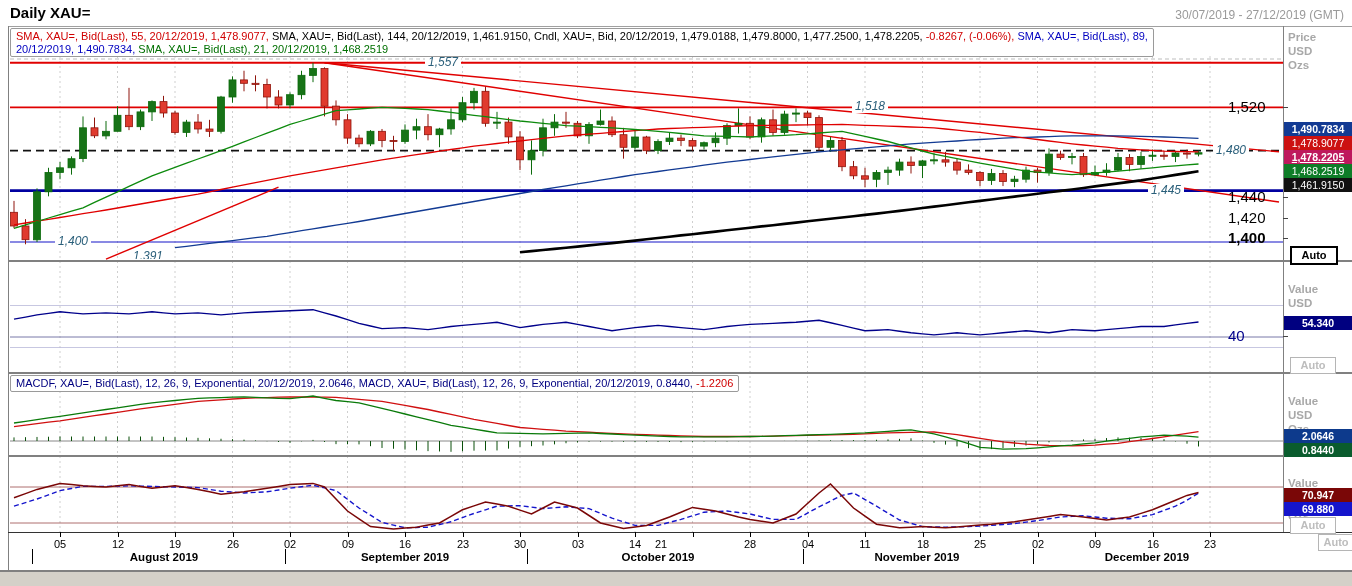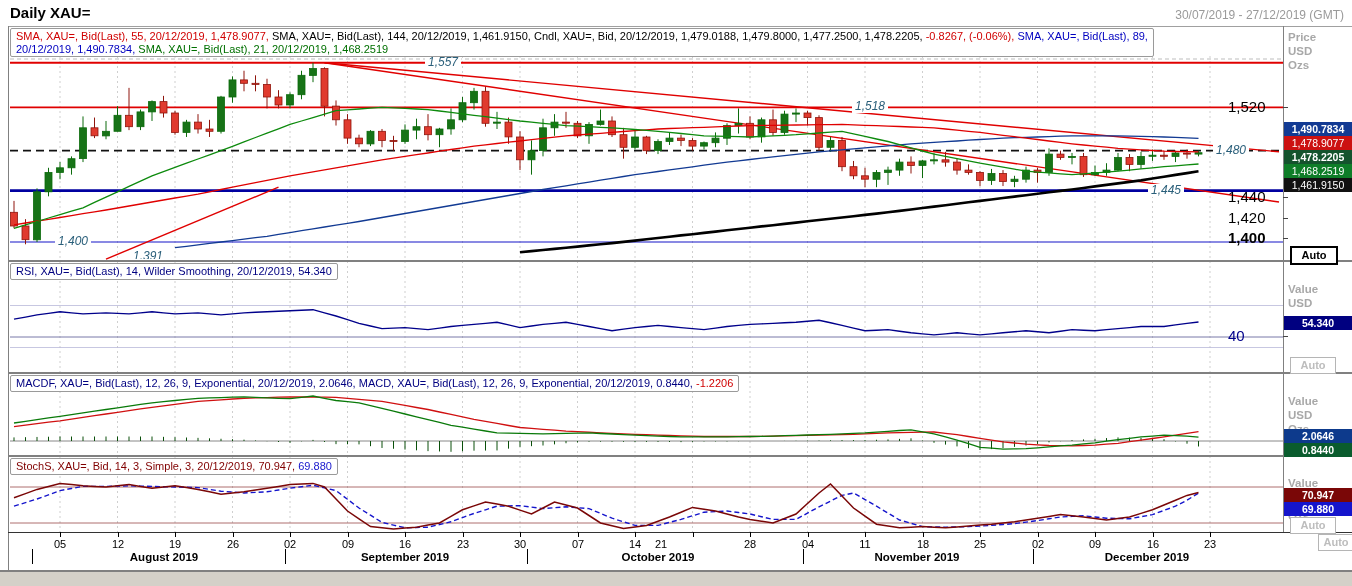--- a/index.html
+++ b/index.html
@@ -404,28 +404,22 @@
   <div class="sep" style="left:8px;top:372px;width:1344px;height:2px;"></div>
   <div class="sep" style="left:8px;top:455px;width:1344px;height:2px;"></div>
   <div class="sep" style="left:8px;top:532px;width:1344px;height:1px;background:#333;"></div>
   <div class="sep" style="left:0px;top:570px;width:1352px;height:2px;"></div>
   <div class="bottomarea"></div>
 
   <div class="legend" style="left:10px;top:28px;" id="legend-main">
       <div><span style="color: rgb(208, 0, 0);">SMA, XAU=, Bid(Last),  55, 20/12/2019, 1,478.9077, </span><span style="color: rgb(0, 0, 0);">SMA, XAU=, Bid(Last),  144, 20/12/2019, 1,461.9150, Cndl, XAU=, Bid, 20/12/2019, 1,479.0188, 1,479.8000, 1,477.2500, 1,478.2205, </span><span style="color: rgb(208, 0, 0);">-0.8267, (-0.06%), </span><span style="color: rgb(0, 0, 192);">SMA, XAU=, Bid(Last),  89,</span></div>
       <div><span style="color: rgb(0, 0, 192);">20/12/2019, 1,490.7834, </span><span style="color: rgb(0, 112, 0);">SMA, XAU=, Bid(Last),  21, 20/12/2019, 1,468.2519</span></div>
     </div>
-  <div class="legend" style="left:10px;top:263px;" id="legend-rsi">
-      <div><span style="color: rgb(0, 0, 128);">RSI, XAU=, Bid(Last),  14, Wilder Smoothing, 20/12/2019, 54.340</span></div>
-    </div>
   <div class="legend" style="left:10px;top:375px;" id="legend-macd">
       <div><span style="color: rgb(0, 0, 128);">MACDF, XAU=, Bid(Last),  12, 26, 9, Exponential, 20/12/2019, 2.0646, MACD, XAU=, Bid(Last),  12, 26, 9, Exponential, 20/12/2019, 0.8440, </span><span style="color: rgb(208, 0, 0);">-1.2206</span></div>
-    </div>
-  <div class="legend" style="left:10px;top:458px;" id="legend-stoch">
-      <div><span style="color: rgb(128, 0, 0);">StochS, XAU=, Bid,  14, 3, Simple, 3, 20/12/2019, 70.947, </span><span style="color: rgb(21, 21, 204);">69.880</span></div>
     </div>
 
   <div class="clipmain" id="main-labels">
       <div class="hlabel" style="left:425px;top:30px;">1,557</div>
       <div class="hlabel" style="left:852px;top:74px;">1,518</div>
       <div class="hlabel" style="left:1213px;top:118px;">1,480</div>
       <div class="hlabel" style="left:1148px;top:158px;">1,445</div>
       <div class="hlabel" style="left:55px;top:209px;">1,400</div>
       <div class="hlabel" style="left:130px;top:224px;">1,391</div>
     </div>
@@ -435,21 +429,21 @@
       <div class="rtickdash" style="top:107px;"></div>
       <div class="rtick" style="top:101px;">1,520</div>
       <div class="rtickdash" style="top:197px;"></div>
       <div class="rtick" style="top:191px;">1,440</div>
       <div class="rtickdash" style="top:218px;"></div>
       <div class="rtick" style="top:212px;">1,420</div>
       <div class="rtickdash" style="top:238px;"></div>
       <div class="rtick" style="top: 232px; font-weight: bold;">1,400</div>
       <div class="rbadge" style="top: 122px; background: rgb(18, 58, 147); font-weight: bold;">1,490.7834</div>
       <div class="rbadge" style="top: 136px; background: rgb(204, 17, 17); font-weight: normal;">1,478.9077</div>
-      <div class="rbadge" style="top:150px;background:#14532d;">1,478.2205</div>
+      <div class="rbadge" style="top:150px;background:#be185d;text-decoration:underline;">1,478.2205</div>
       <div class="rbadge" style="top: 164px; background: rgb(14, 125, 40); font-weight: normal;">1,468.2519</div>
       <div class="rbadge" style="top: 178px; background: rgb(17, 17, 17); font-weight: normal;">1,461.9150</div>
       <div class="autobtn active" style="top:246px;">Auto</div>
       <div class="rheader" style="top:282px;">Value<br>USD</div>
       <div class="rtickdash" style="top:336px;"></div>
       <div class="rtick" style="top: 330px; color: rgb(0, 0, 139);">40</div>
       <div class="rbadge" style="top:316px;background:#000080;">54.340</div>
       <div class="autobtn inactive" style="top:357px;">Auto</div>
       <div class="rheader" style="top:394px;">Value<br>USD<br>Ozs</div>
       <div class="rbadge" style="top:429px;background:#0d3a8c;">2.0646</div>
@@ -473,21 +467,21 @@
       <div class="xlabel" style="left:273px;">02</div>
       <div class="xtick" style="left:348px;"></div>
       <div class="xlabel" style="left:331px;">09</div>
       <div class="xtick" style="left:405px;"></div>
       <div class="xlabel" style="left:388px;">16</div>
       <div class="xtick" style="left:463px;"></div>
       <div class="xlabel" style="left:446px;">23</div>
       <div class="xtick" style="left:520px;"></div>
       <div class="xlabel" style="left:503px;">30</div>
       <div class="xtick" style="left:578px;"></div>
-      <div class="xlabel" style="left:561px;">07</div>
+      <div class="xlabel" style="left:561px;">03</div>
       <div class="xtick" style="left:635px;"></div>
       <div class="xlabel" style="left:618px;">14</div>
       <div class="xtick" style="left:693px;"></div>
       <div class="xlabel" style="left:644px;">21</div>
       <div class="xtick" style="left:750px;"></div>
       <div class="xlabel" style="left:733px;">28</div>
       <div class="xtick" style="left:808px;"></div>
       <div class="xlabel" style="left:791px;">04</div>
       <div class="xtick" style="left:865px;"></div>
       <div class="xlabel" style="left:848px;">11</div>

